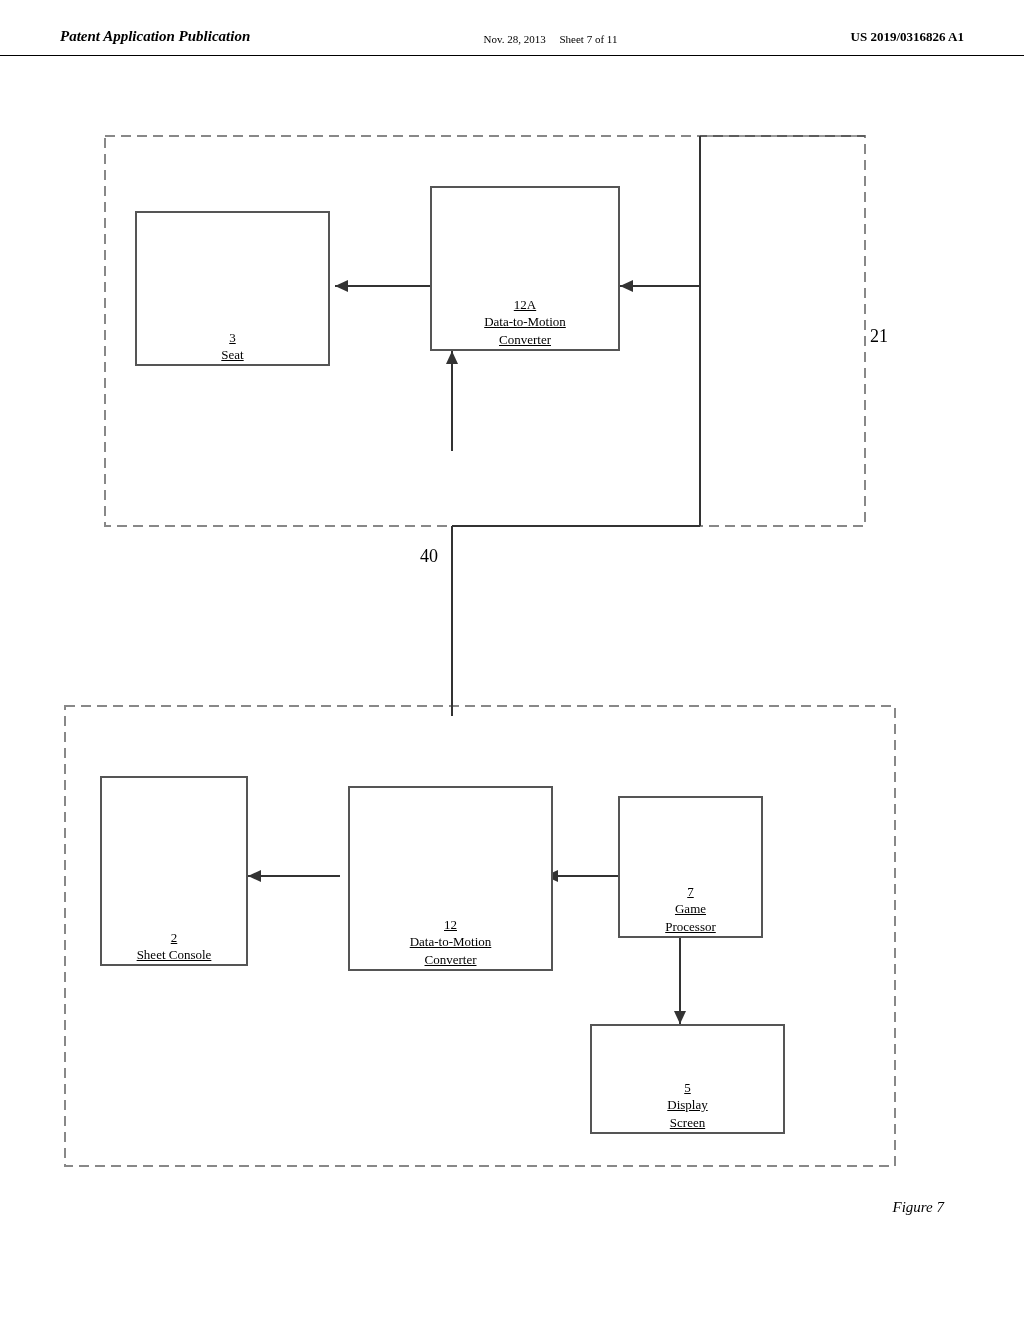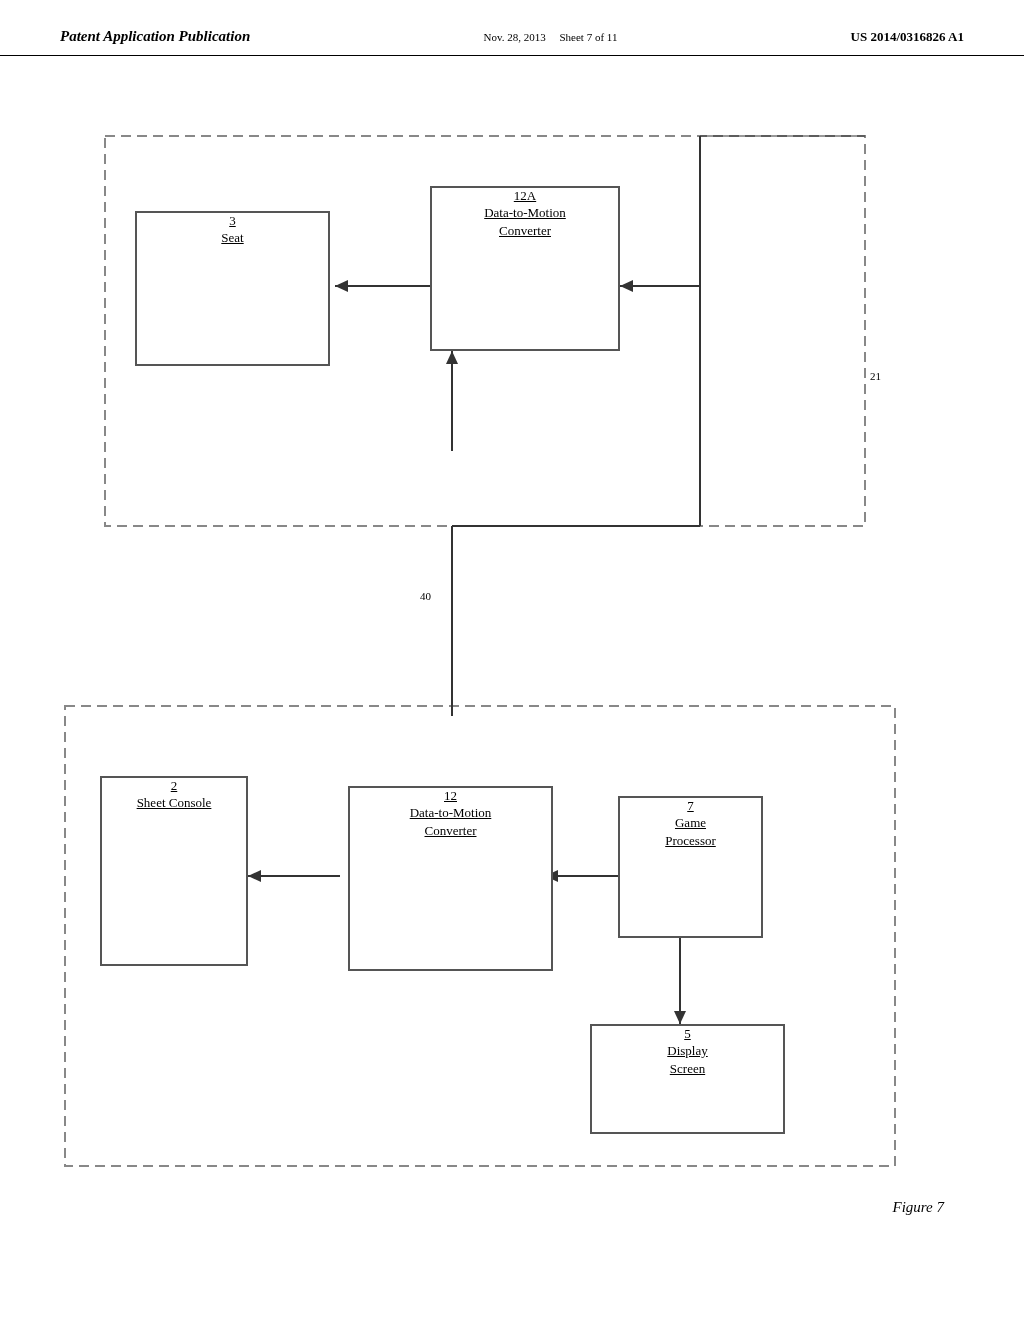--- a/index.html
+++ b/index.html
@@ -9,21 +9,21 @@
       background: #fff;
       font-family: 'Times New Roman', Times, serif;
       overflow: hidden;
       position: relative;
     }
 
     
     .header {
       display: flex;
       justify-content: space-between;
-      align-items: center;
+      align-items: flex-end;
       padding: 28px 60px 10px 60px;
       border-bottom: 1px solid #000;
     }
     .header-left {
       font-size: 15px;
       font-weight: bold;
       font-style: italic;
     }
     .header-center {
       font-size: 11px;
@@ -40,59 +40,58 @@
       width: 100%;
       height: 1240px;
     }
 
     
     .solid-box {
       position: absolute;
       border: 2px solid #555;
       background: #fff;
       display: flex;
-      align-items: flex-start;
+      align-items: flex-end;
       justify-content: center;
       text-align: center;
     }
 
     .box-label {
       font-size: 13px;
       line-height: 1.4;
       text-decoration: underline;
     }
 
     .box-num {
       text-decoration: underline;
       font-size: 13px;
     }
 
     .label-text {
       position: absolute;
-      font-size: 11px;
+      font-size: 18px;
       font-family: 'Times New Roman', Times, serif;
-      margin-top: 44px;
     }
 
     .figure-label {
       position: absolute;
       font-size: 15px;
       font-style: italic;
     }
   </style>
 </head>
 <body>
 
 <div class="header">
   <div class="header-left">Patent Application Publication</div>
   <div class="header-center">
     <span>Nov. 28, 2013</span>&nbsp;&nbsp;&nbsp;&nbsp;
     <span>Sheet 7 of 11</span>
   </div>
-  <div class="header-right">US 2014/0316826 A1</div>
+  <div class="header-right">US 2019/0316826 A1</div>
 </div>
 
 <div class="diagram-area">
 
   <svg style="position:absolute;top:0;left:0;width:100%;height:100%;overflow:visible;">
 
     <rect x="105" y="80" width="760" height="390" fill="none" stroke="#888" stroke-width="2" stroke-dasharray="10,6"></rect>
 
     <rect x="65" y="650" width="830" height="460" fill="none" stroke="#888" stroke-width="2" stroke-dasharray="10,6"></rect>
 

